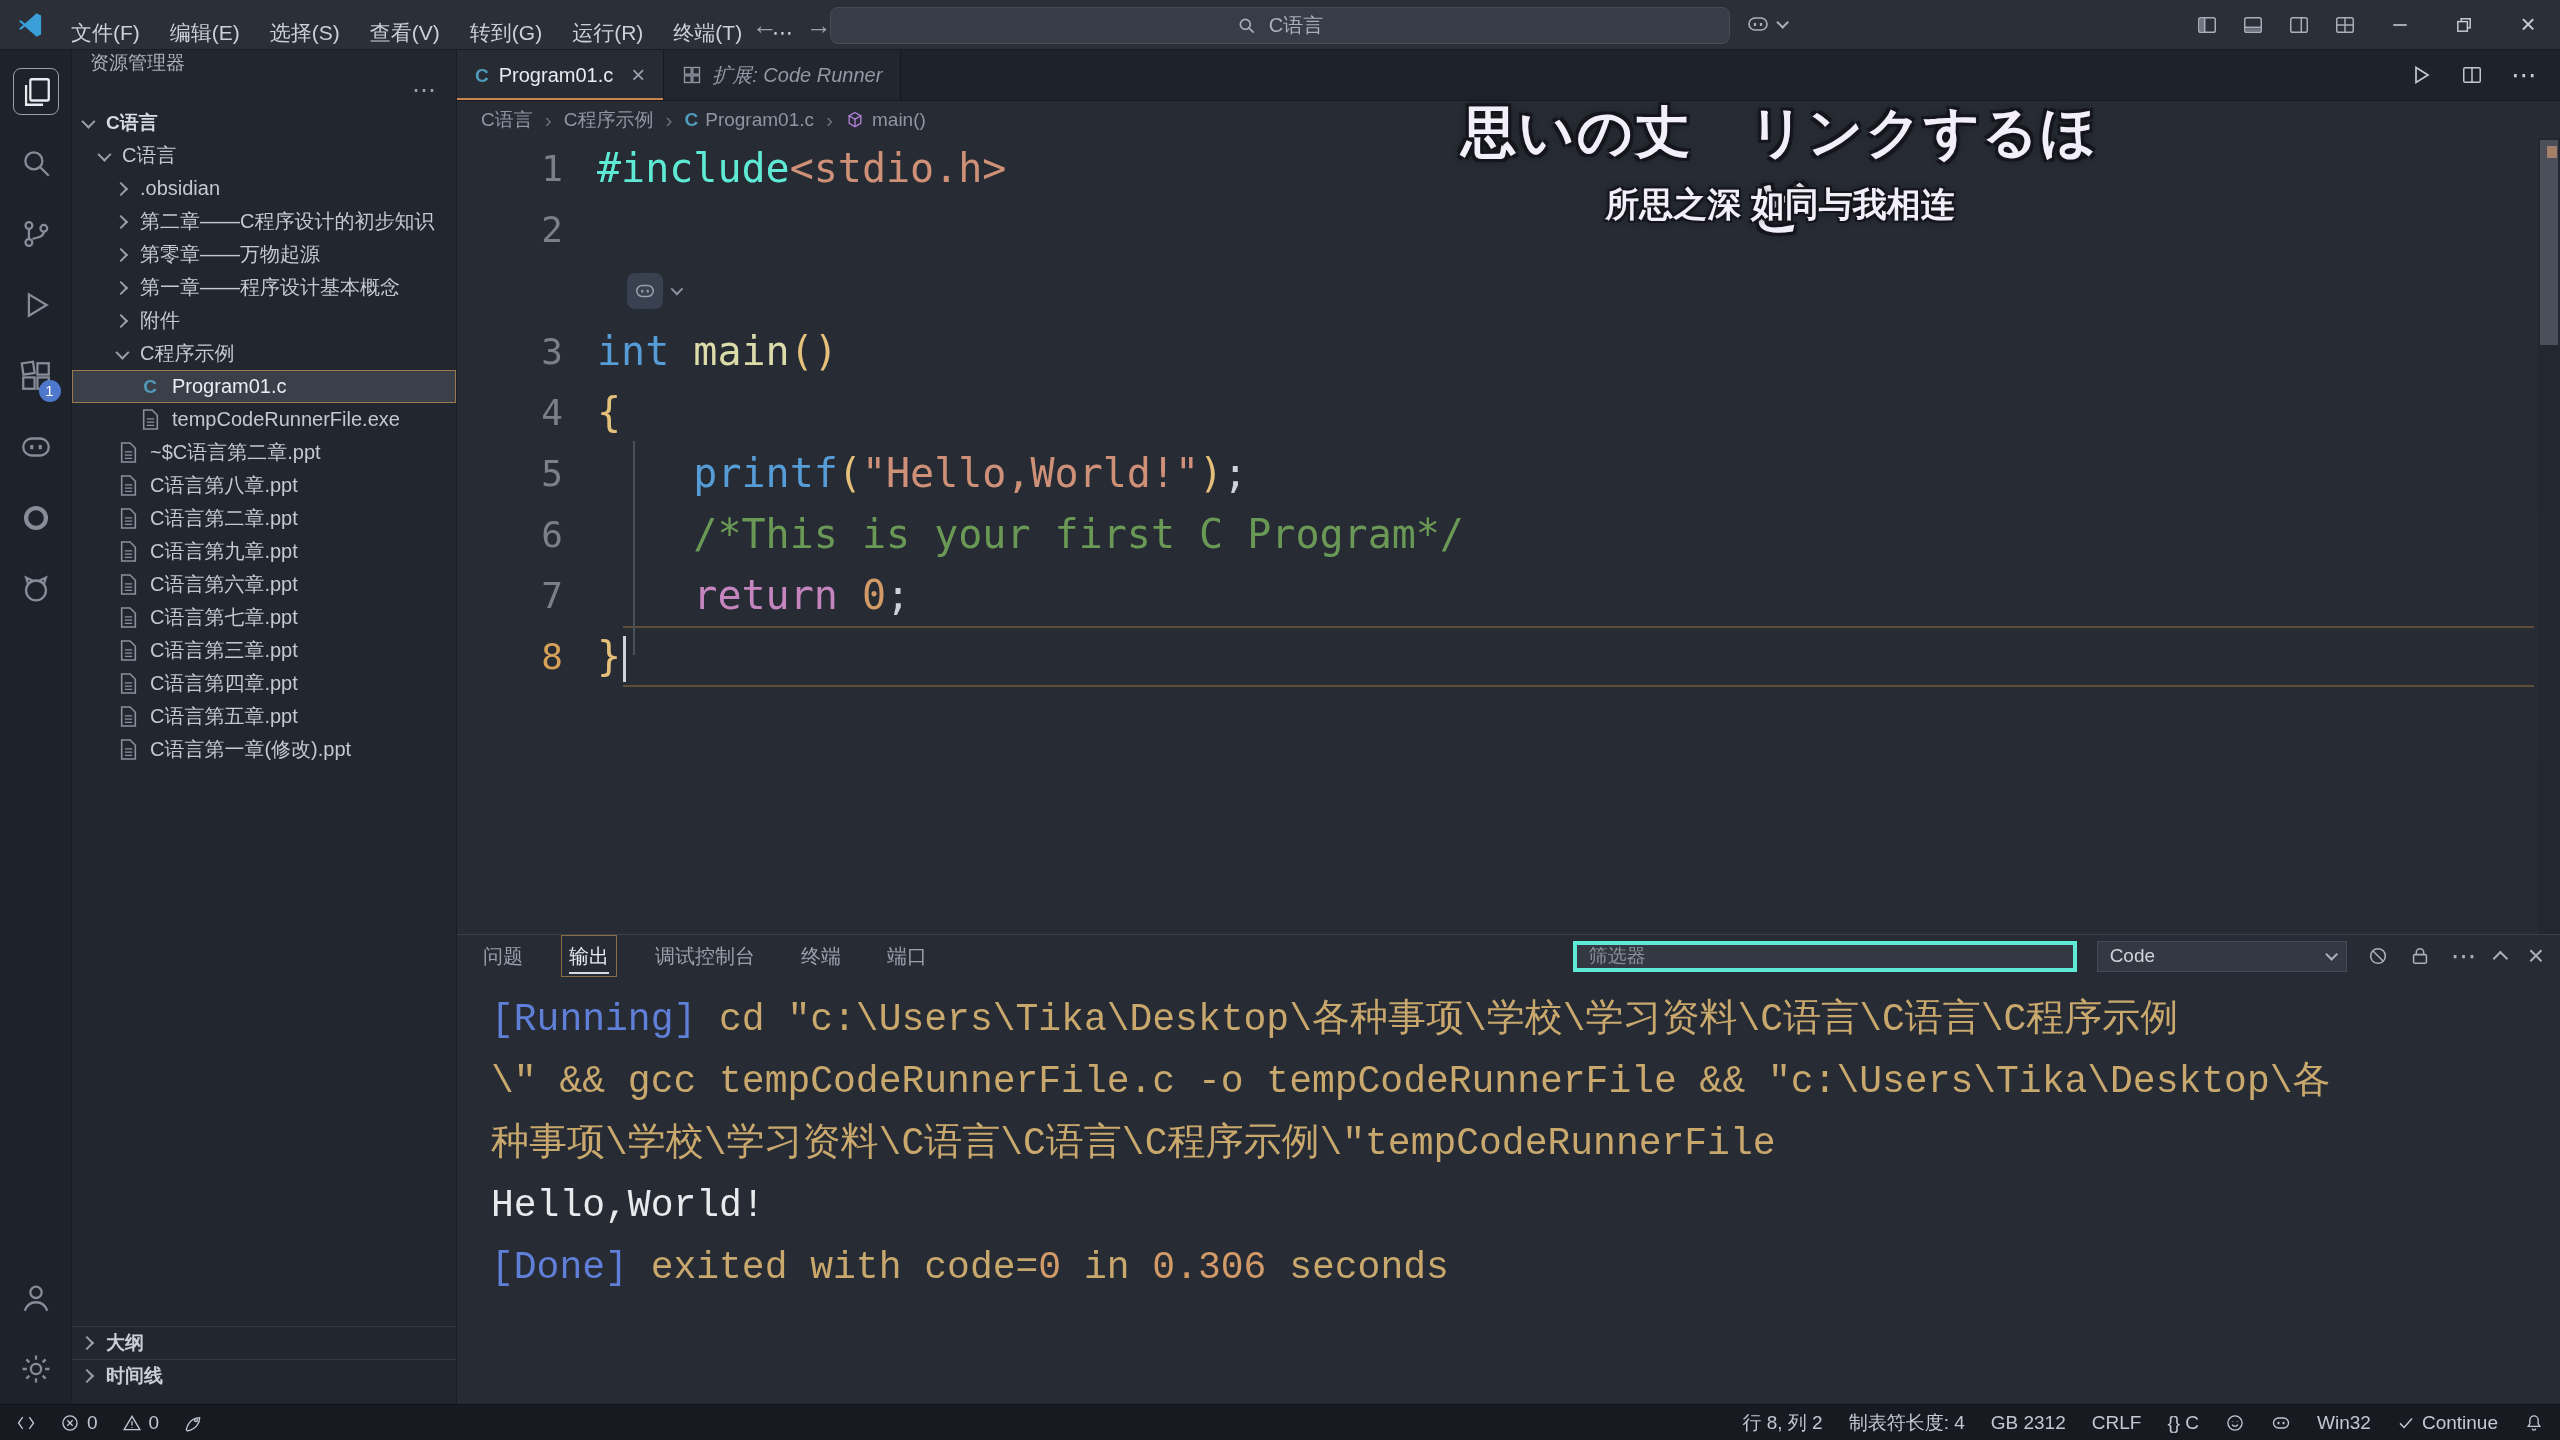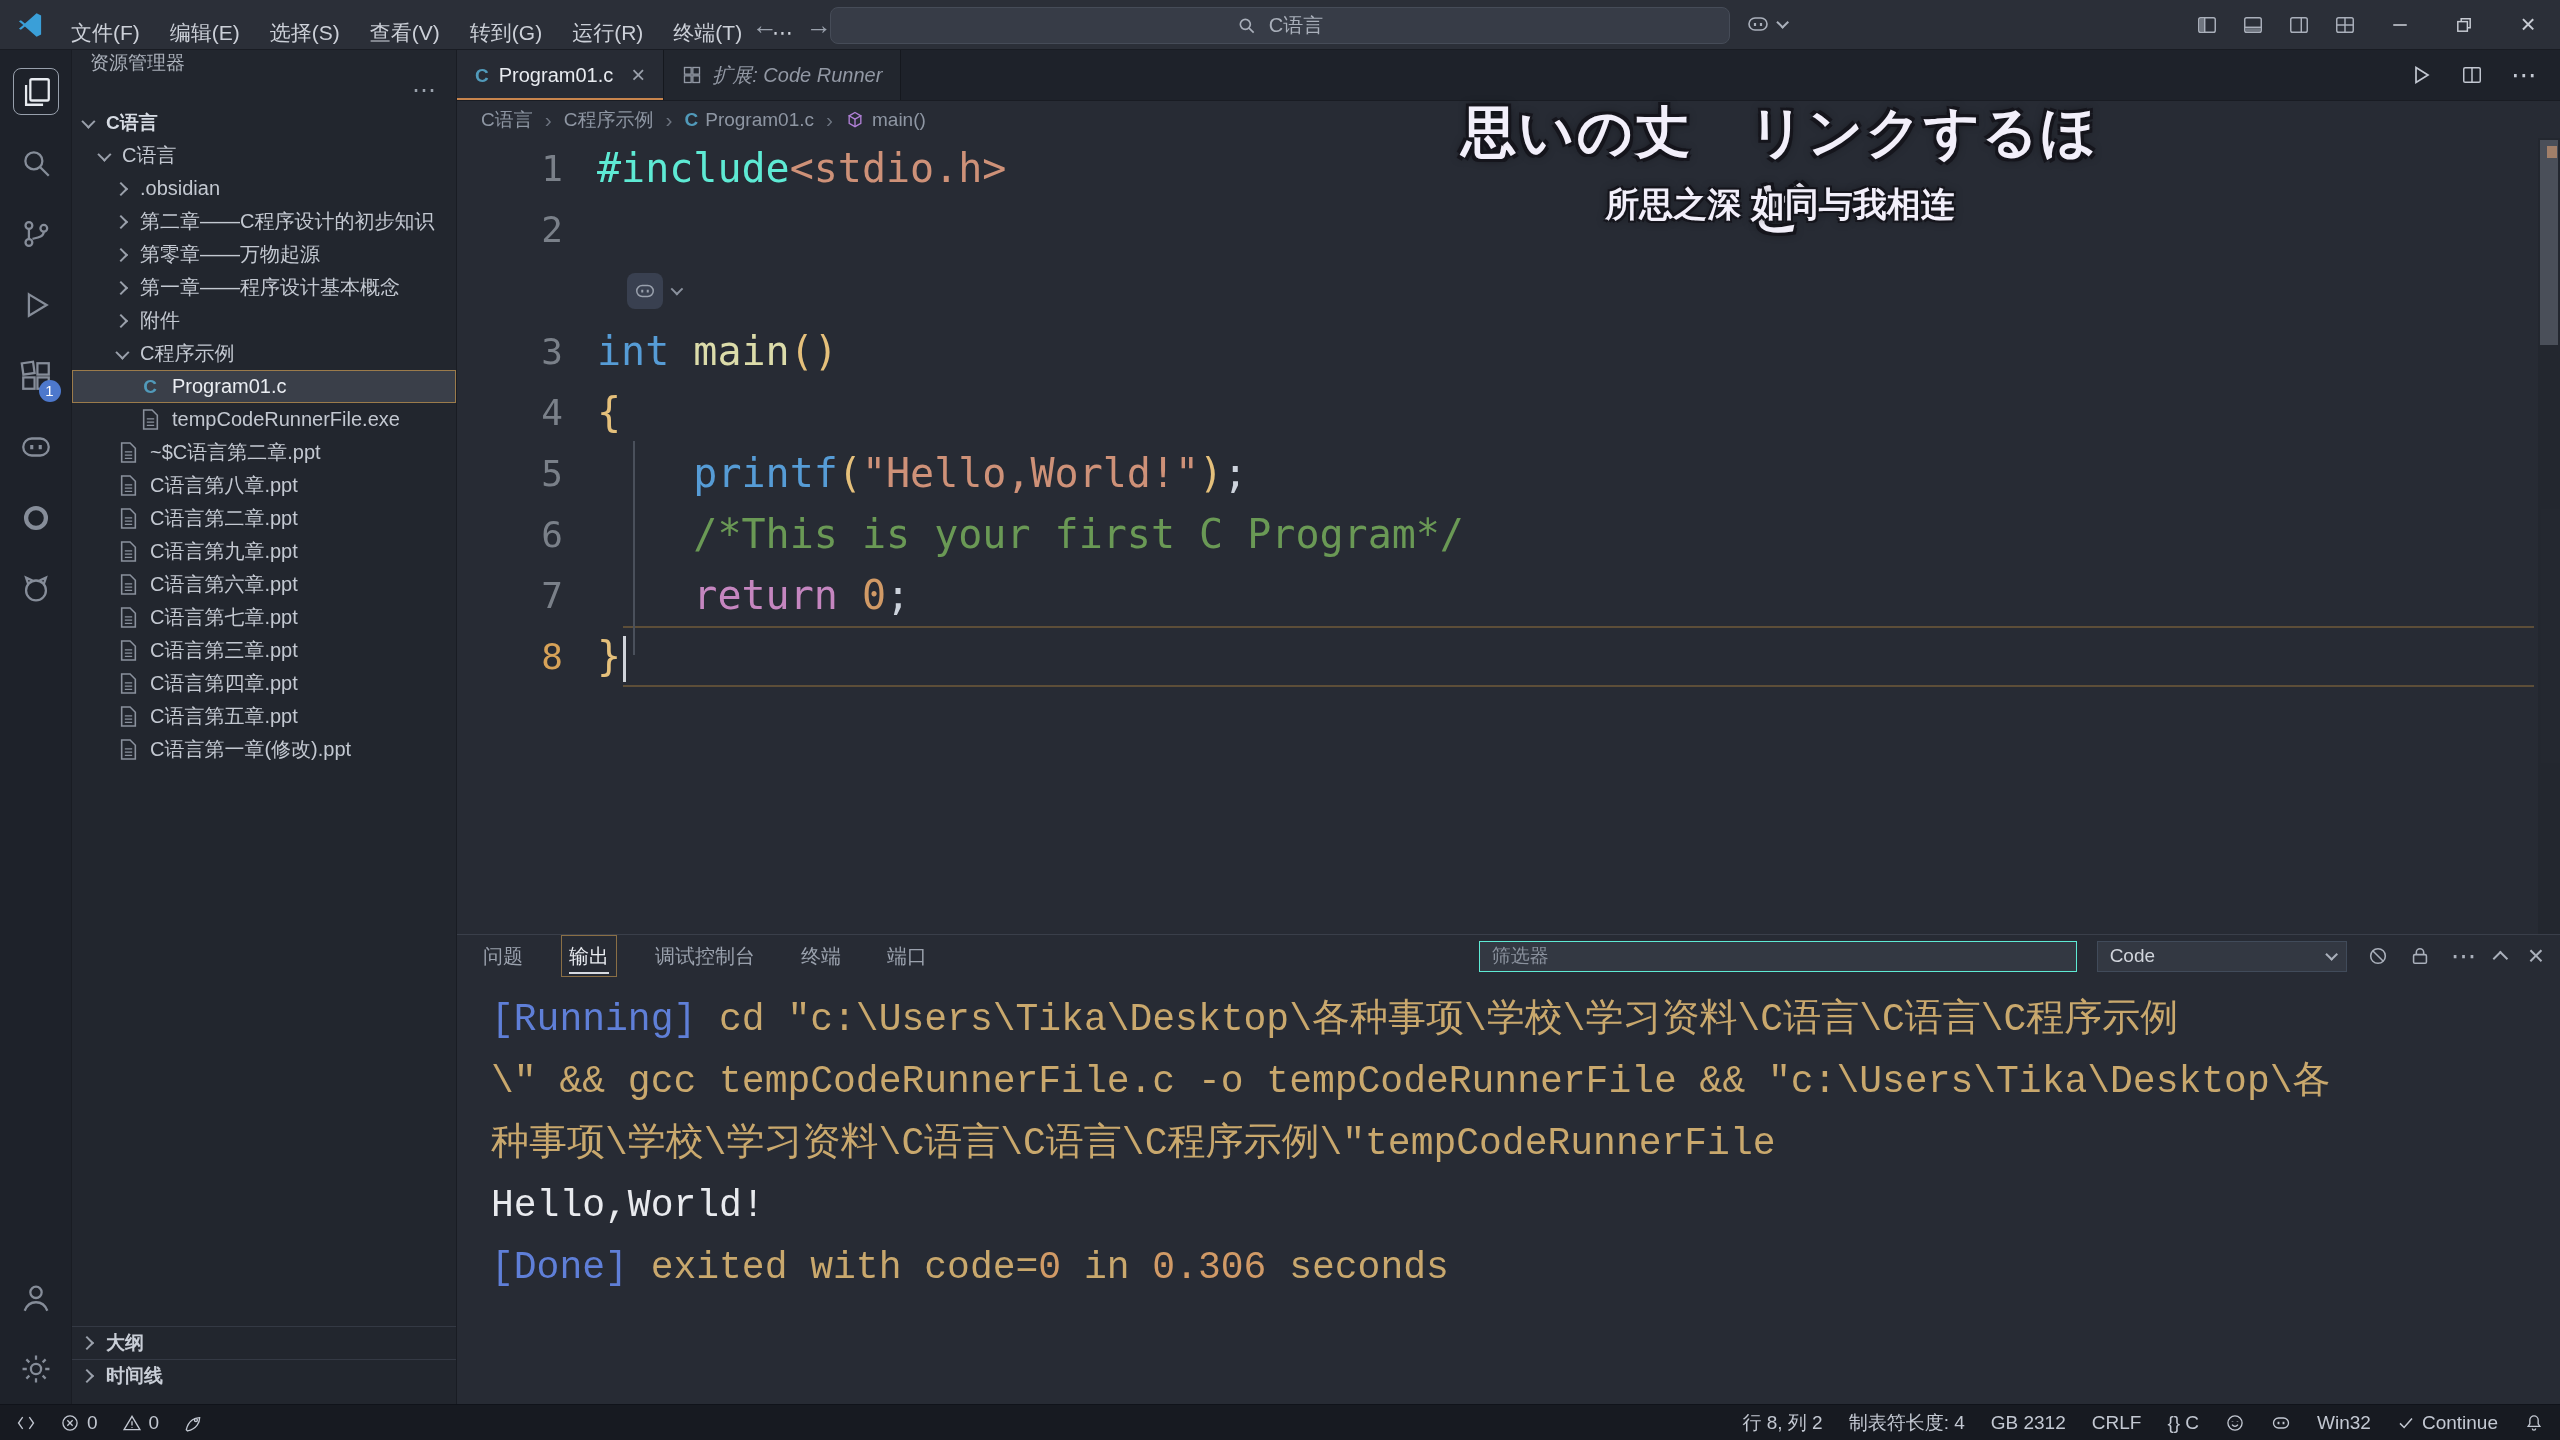--- a/index.html
+++ b/index.html
@@ -78,21 +78,21 @@
   .lyric2 { position:absolute; top:182px; left:1450px; width:660px; text-align:center; font-size:34px; font-weight:bold; color:#f2effa; z-index:50;
     text-shadow:-2px -2px 0 #15151c,2px -2px 0 #15151c,-2px 2px 0 #15151c,2px 2px 0 #15151c,0 0 8px rgba(0,0,0,.65); }
 
   
   .panel { position:absolute; left:0; right:0; bottom:0; height:470px; background:#272b34; border-top:1px solid #3a3f4a; }
   .panel-top { position:relative; height:42px; display:flex; align-items:center; padding-left:26px; gap:46px; font-size:20px; color:#9aa1ad; }
   .ptab { position:relative; height:42px; line-height:42px; }
   .ptab.active { color:#e8ebf0; outline:1px solid #8a6f45; outline-offset:-1px; padding:0 8px; margin:0 -8px; }
   .ptab.active::after { content:""; position:absolute; left:8px; right:8px; bottom:3px; height:2px; background:#d7dbe2; }
   .panel-controls { position:absolute; right:16px; top:5px; display:flex; align-items:center; gap:20px; }
-  .filter-input { width:598px; height:31px; background:#333842; border:1px solid #5eead4; color:#c8ccd4; font-size:19px; padding:0 12px; font-family:"Liberation Sans","DejaVu Sans",sans-serif; }
+  .filter-input { width:504px; height:31px; background:#333842; border:4px solid #5eead4; color:#c8ccd4; font-size:19px; padding:0 12px; font-family:"Liberation Sans","DejaVu Sans",sans-serif; }
   .filter-input::placeholder { color:#8a919d; }
   .channel-select { width:250px; height:31px; background:#333842; border:1px solid #414b5a; display:flex; align-items:center; justify-content:space-between; padding:0 12px; font-size:19px; color:#d0d4db; }
   .sel-chev { width:9px; height:9px; border-right:2px solid #aab0bb; border-bottom:2px solid #aab0bb; transform:rotate(45deg) translateY(-3px); }
   .pc-icon { color:#aab0bb; font-size:23px; display:flex; align-items:center; }
   .chev-up { width:11px; height:11px; border-left:2px solid #aab0bb; border-top:2px solid #aab0bb; transform:rotate(45deg) translateY(3px); }
   .output { position:absolute; top:54px; left:26px; right:30px; bottom:8px; font-family:Liberation Mono, monospace; font-size:38px; line-height:62px; white-space:pre-wrap; overflow:hidden;margin-left:8px; }
   .o-b{color:#5f7fd8} .o-g{color:#c9a86d} .o-w{color:#e8eaee} .o-n{color:#d19a66}
 
   
   .statusbar { position:absolute; left:0; right:0; bottom:0; height:36px; background:#171a21; border-top:1px solid #10131a; display:flex; align-items:center; padding:0 16px; font-size:19px; color:#c3c8d2; z-index:40; }

